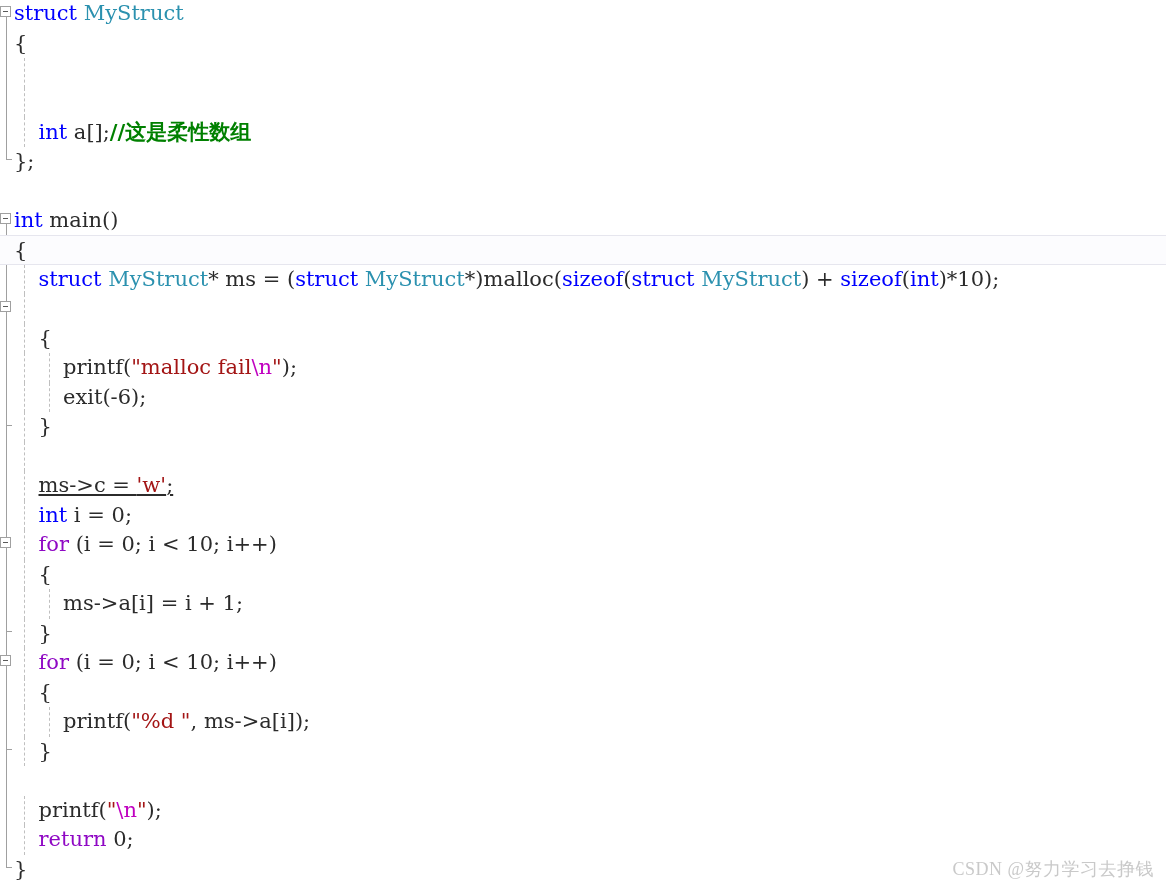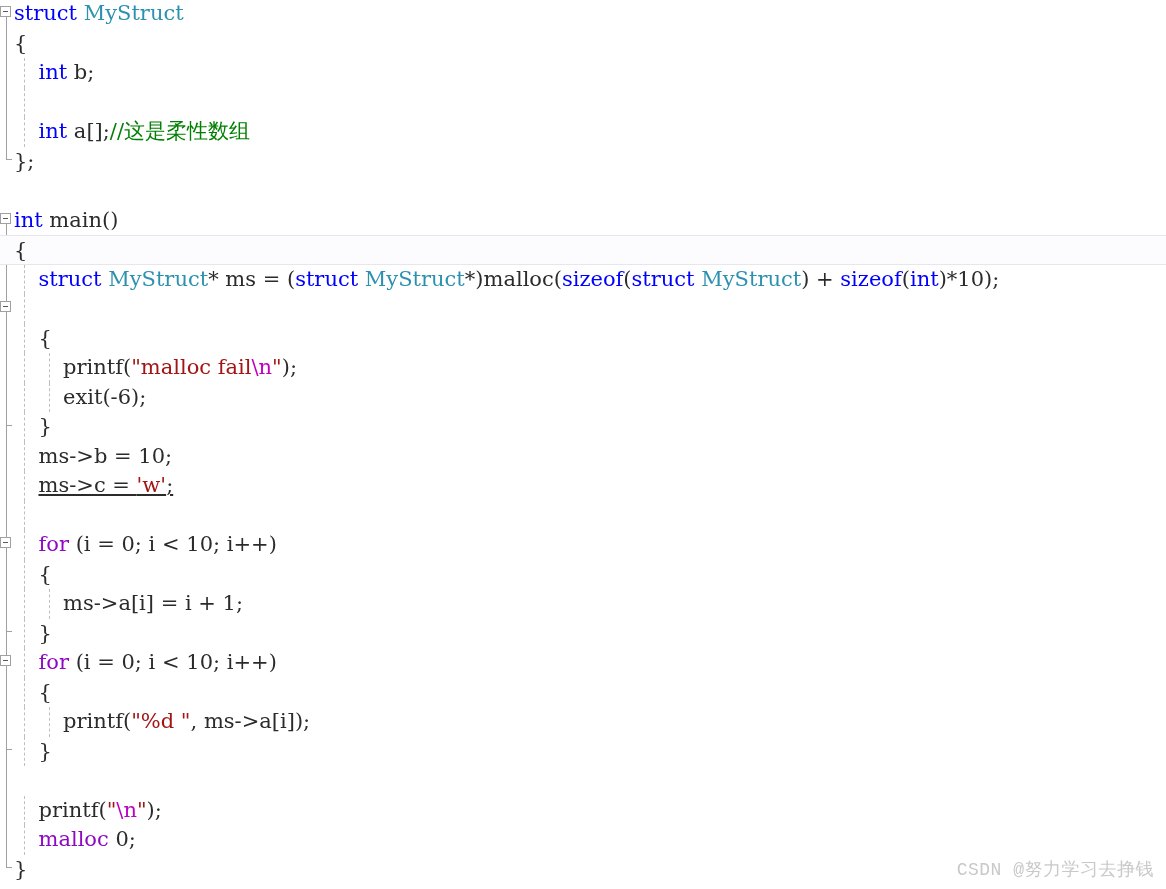--- a/index.html
+++ b/index.html
@@ -101,29 +101,29 @@
     box-sizing: border-box;
   }
 
   
   .kw    { color: #0000ff; }            
   .kwc   { color: #8f08c4; }            
   .type  { color: #2b91af; }            
   .macro { color: #6f008a; }            
   .str   { color: #a31515; }            
   .esc   { color: #c000c0; }            
-  .cmt   { color: #008000; }            
+  .cmt   { color: #008000; font-weight: bold; }            
   .id    { color: #2b2b2b; }            
 
   
   #watermark {
     position: absolute;
     right: 12px;
     bottom: 8px;
-    font-family: Liberation Mono, monospace;
+    font-family: Liberation Serif, serif;
     font-size: 18px;
     color: #c9c9c9;
     letter-spacing: 0.5px;
     white-space: pre;
     margin-left: 23px;
   }
 </style>
 </head>
 <body>
 
@@ -143,21 +143,20 @@
       <div class="fold-box" style="top: 6.25px;"></div>
       <div class="fold-box" style="top: 212.75px;"></div>
       <div class="fold-box" style="top: 301.25px;"></div>
       <div class="fold-box" style="top: 537.25px;"></div>
       <div class="fold-box" style="top: 655.25px;"></div>
     </div>
 
   <div id="code">
       <div class="line" style="top: -3px;"><span class="txt" style="padding-left: 0px;"><span class="kw">struct</span><span class="id"> </span><span class="type">MyStruct</span></span></div>
       <div class="line" style="top: 26.5px;"><span class="txt" style="padding-left: 0px;"><span class="id">{</span></span></div>
-      <div class="line" style="top: 56px;"><span class="txt" style="padding-left: 24.5px;"><span class="kw">int</span><span class="id"> b;</span></span></div>
       <div class="indent-guide" style="left: 24px; top: 56px; height: 29.5px;"></div>
       <div class="indent-guide" style="left: 24px; top: 85.5px; height: 29.5px;"></div>
       <div class="line" style="top: 115px;"><span class="txt" style="padding-left: 24.5px;"><span class="kw">int</span><span class="id"> a[];</span><span class="cmt">//这是柔性数组</span></span></div>
       <div class="indent-guide" style="left: 24px; top: 115px; height: 29.5px;"></div>
       <div class="line" style="top: 144.5px;"><span class="txt" style="padding-left: 0px;"><span class="id">};</span></span></div>
       <div class="line" style="top: 174px;"><span class="txt" style="padding-left: 0px;"><span class="id"></span></span></div>
       <div class="line" style="top: 203.5px;"><span class="txt" style="padding-left: 0px;"><span class="kw">int</span><span class="id"> main()</span></span></div>
       <div class="line current" style="top: 233px;"><span class="txt" style="padding-left: 0px;"><span class="id">{</span></span></div>
       <div class="line" style="top: 262.5px;"><span class="txt" style="padding-left: 24.5px;"><span class="kw">struct</span><span class="id"> </span><span class="type">MyStruct</span><span class="id">* ms = (</span><span class="kw">struct</span><span class="id"> </span><span class="type">MyStruct</span><span class="id">*)malloc(</span><span class="kw">sizeof</span><span class="id">(</span><span class="kw">struct</span><span class="id"> </span><span class="type">MyStruct</span><span class="id">) + </span><span class="kw">sizeof</span><span class="id">(</span><span class="kw">int</span><span class="id">)*10);</span></span></div>
       <div class="indent-guide" style="left: 24px; top: 262.5px; height: 29.5px;"></div>
@@ -165,24 +164,24 @@
       <div class="line" style="top: 321.5px;"><span class="txt" style="padding-left: 24.5px;"><span class="id">{</span></span></div>
       <div class="indent-guide" style="left: 24px; top: 321.5px; height: 29.5px;"></div>
       <div class="line" style="top: 351px;"><span class="txt" style="padding-left: 49px;"><span class="id">printf(</span><span class="str">"malloc fail</span><span class="esc">\n</span><span class="str">"</span><span class="id">);</span></span></div>
       <div class="indent-guide" style="left: 24px; top: 351px; height: 29.5px;"></div>
       <div class="indent-guide" style="left: 48.5px; top: 351px; height: 29.5px;"></div>
       <div class="line" style="top: 380.5px;"><span class="txt" style="padding-left: 49px;"><span class="id">exit(-6);</span></span></div>
       <div class="indent-guide" style="left: 24px; top: 380.5px; height: 29.5px;"></div>
       <div class="indent-guide" style="left: 48.5px; top: 380.5px; height: 29.5px;"></div>
       <div class="line" style="top: 410px;"><span class="txt" style="padding-left: 24.5px;"><span class="id">}</span></span></div>
       <div class="indent-guide" style="left: 24px; top: 410px; height: 29.5px;"></div>
-      <div class="line" style="top: 439.5px;"><span class="txt" style="padding-left: 24.5px;"><span class="id">ms-&gt;b = 10;</span></span></div>
       <div class="indent-guide" style="left: 24px; top: 439.5px; height: 29.5px;"></div>
       <div class="line" style="top: 469px;"><span class="txt" style="padding-left: 24.5px; text-decoration: underline;"><span class="id">ms-&gt;c = </span><span class="str">'w'</span><span class="id">;</span></span></div>
       <div class="indent-guide" style="left: 24px; top: 469px; height: 29.5px;"></div>
+      <div class="line" style="top: 498.5px;"><span class="txt" style="padding-left: 24.5px;"><span class="kw">int</span><span class="id"> i = 0;</span></span></div>
       <div class="indent-guide" style="left: 24px; top: 498.5px; height: 29.5px;"></div>
       <div class="line" style="top: 528px;"><span class="txt" style="padding-left: 24.5px;"><span class="kwc">for</span><span class="id"> (i = 0; i &lt; 10; i++)</span></span></div>
       <div class="indent-guide" style="left: 24px; top: 528px; height: 29.5px;"></div>
       <div class="line" style="top: 557.5px;"><span class="txt" style="padding-left: 24.5px;"><span class="id">{</span></span></div>
       <div class="indent-guide" style="left: 24px; top: 557.5px; height: 29.5px;"></div>
       <div class="line" style="top: 587px;"><span class="txt" style="padding-left: 49px;"><span class="id">ms-&gt;a[i] = i + 1;</span></span></div>
       <div class="indent-guide" style="left: 24px; top: 587px; height: 29.5px;"></div>
       <div class="indent-guide" style="left: 48.5px; top: 587px; height: 29.5px;"></div>
       <div class="line" style="top: 616.5px;"><span class="txt" style="padding-left: 24.5px;"><span class="id">}</span></span></div>
       <div class="indent-guide" style="left: 24px; top: 616.5px; height: 29.5px;"></div>
@@ -191,20 +190,20 @@
       <div class="line" style="top: 675.5px;"><span class="txt" style="padding-left: 24.5px;"><span class="id">{</span></span></div>
       <div class="indent-guide" style="left: 24px; top: 675.5px; height: 29.5px;"></div>
       <div class="line" style="top: 705px;"><span class="txt" style="padding-left: 49px;"><span class="id">printf(</span><span class="str">"%d "</span><span class="id">, ms-&gt;a[i]);</span></span></div>
       <div class="indent-guide" style="left: 24px; top: 705px; height: 29.5px;"></div>
       <div class="indent-guide" style="left: 48.5px; top: 705px; height: 29.5px;"></div>
       <div class="line" style="top: 734.5px;"><span class="txt" style="padding-left: 24.5px;"><span class="id">}</span></span></div>
       <div class="indent-guide" style="left: 24px; top: 734.5px; height: 29.5px;"></div>
       <div class="line" style="top: 764px;"><span class="txt" style="padding-left: 0px;"><span class="id"></span></span></div>
       <div class="line" style="top: 793.5px;"><span class="txt" style="padding-left: 24.5px;"><span class="id">printf(</span><span class="str">"</span><span class="esc">\n</span><span class="str">"</span><span class="id">);</span></span></div>
       <div class="indent-guide" style="left: 24px; top: 793.5px; height: 29.5px;"></div>
-      <div class="line" style="top: 823px;"><span class="txt" style="padding-left: 24.5px;"><span class="kwc">malloc</span><span class="id"> 0;</span></span></div>
+      <div class="line" style="top: 823px;"><span class="txt" style="padding-left: 24.5px;"><span class="kwc">return</span><span class="id"> 0;</span></span></div>
       <div class="indent-guide" style="left: 24px; top: 823px; height: 29.5px;"></div>
       <div class="line" style="top: 852.5px;"><span class="txt" style="padding-left: 0px;"><span class="id">}</span></span></div>
     </div>
 
   <div id="watermark">CSDN @努力学习去挣钱</div>
 
 </div>
 
 </body></html>

